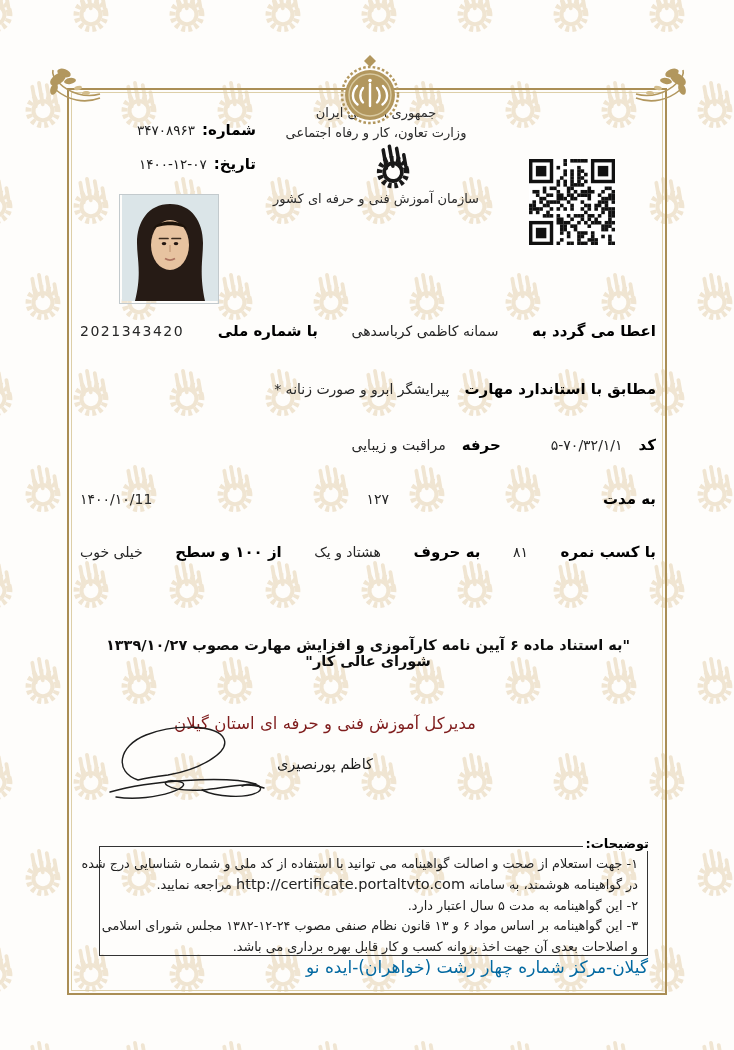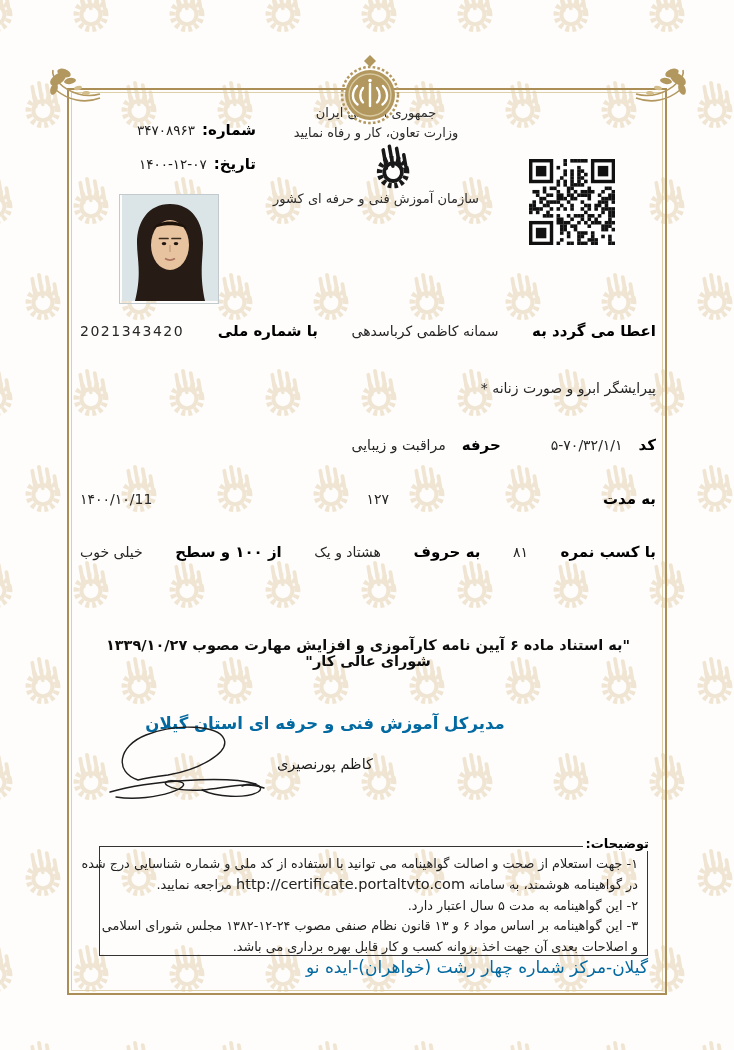--- a/index.html
+++ b/index.html
@@ -29,21 +29,21 @@
   .row .b{font-weight:bold;font-size:15px;color:#000;}
   .r1{top:322px;justify-content:space-between;}
   .r2{top:380px;gap:15px;}
   .r3{top:436px;gap:16px;}
   .r3 .profLbl{margin-right:34px;}
   .r4{top:490px;justify-content:space-between;}
   .r5{top:543px;justify-content:space-between;}
   .num{letter-spacing:1.5px;}
   .ltr{direction:ltr;unicode-bidi:isolate;display:inline-block;}
   .quote{position:absolute;left:80px;top:637px;width:576px;text-align:center;font-weight:bold;font-size:14.5px;color:#0d0d0d;z-index:2;}
-  .sigTitle{position:absolute;left:95px;top:714px;width:460px;text-align:center;font-weight:bold;font-size:16.5px;color:#0369a1;z-index:2;}
+  .sigTitle{position:absolute;left:95px;top:714px;width:460px;text-align:center;font-weight:normal;font-size:16.5px;color:#7f1d1d;z-index:2;}
   .sigName{position:absolute;left:95px;top:756px;width:460px;text-align:center;font-size:14.5px;z-index:2;}
   .sigSvg{position:absolute;left:104px;top:718px;z-index:3;}
   .notes{position:absolute;left:99px;top:846px;width:549px;height:110px;border:1.5px solid #333;box-sizing:border-box;padding:7px 9px 0 9px;z-index:2;background:transparent;}
   .notesLabel{position:absolute;top:-11px;right:-5px;background:#fefdfb;font-weight:bold;font-size:13px;padding:0 3px;color:#000;}
   .notes .line{text-align:right;font-size:12.8px;line-height:20.4px;white-space:nowrap;color:#222;}
   .url{direction:ltr;unicode-bidi:isolate;display:inline-block;font-size:14.5px;color:#222;}
   .footer{position:absolute;left:99px;top:957px;width:549px;text-align:right;font-size:17px;color:#0369a1;z-index:2;}
 </style>
 </head>
 <body>
@@ -1249,21 +1249,21 @@
       <path d="M30 30v22"></path>
       <path d="M23 34c-3.5 4-3.5 11 0 14.5"></path>
       <path d="M37 34c3.5 4 3.5 11 0 14.5"></path>
       <path d="M17 32c-5.5 6-5.5 14 .5 18.5"></path>
       <path d="M43 32c5.5 6 5.5 14-.5 18.5"></path>
     </g>
     <circle cx="30" cy="26.5" r="1.8" fill="#fff"></circle>
   </svg>
 
   <div class="hdr country">جمهوری اسلامی ایران</div>
-  <div class="hdr ministry">وزارت تعاون، کار و رفاه نمایید</div>
+  <div class="hdr ministry">وزارت تعاون، کار و رفاه اجتماعی</div>
   <div class="tvto"><svg width="54" height="54" viewBox="0 0 64 64">
         <g fill="none" stroke="#181818" transform="rotate(-10 32 36)">
           <circle cx="29" cy="40" r="16" stroke-width="6.5" stroke-dasharray="4.2 3.2"></circle>
           <circle cx="29" cy="40" r="10.5" stroke-width="4.5"></circle>
           <g stroke-width="4.2" stroke-linecap="round">
             <path d="M22 12v22"></path>
             <path d="M30 9v24"></path>
             <path d="M38 13v21"></path>
             <path d="M45 22v13"></path>
           </g>
@@ -1510,20 +1510,21 @@
 
 
   <div class="row r1">
     <span class="b">اعطا می گردد به</span>
     <span>سمانه کاظمی کرباسدهی</span>
     <span class="b">با شماره ملی</span>
     <span class="num">2021343420</span>
   </div>
 
   <div class="row r2">
+    <span class="b">مطابق با استاندارد مهارت</span>
     <span>پیرایشگر ابرو و صورت زنانه *</span>
   </div>
 
   <div class="row r3">
     <span class="b">کد</span>
     <span class="ltr">۵-۷۰/۳۲/۱/۱</span>
     <span class="b profLbl">حرفه</span>
     <span>مراقبت و زیبایی</span>
   </div>
 

